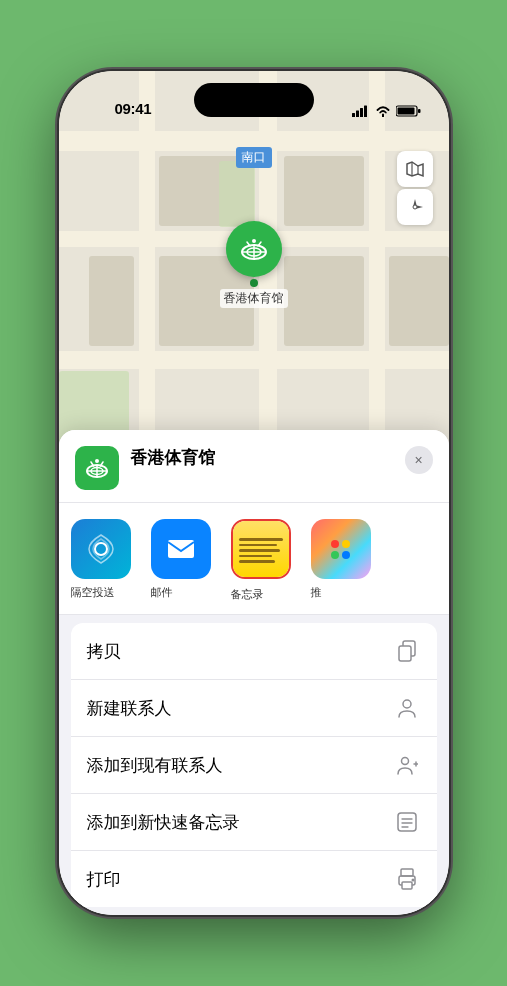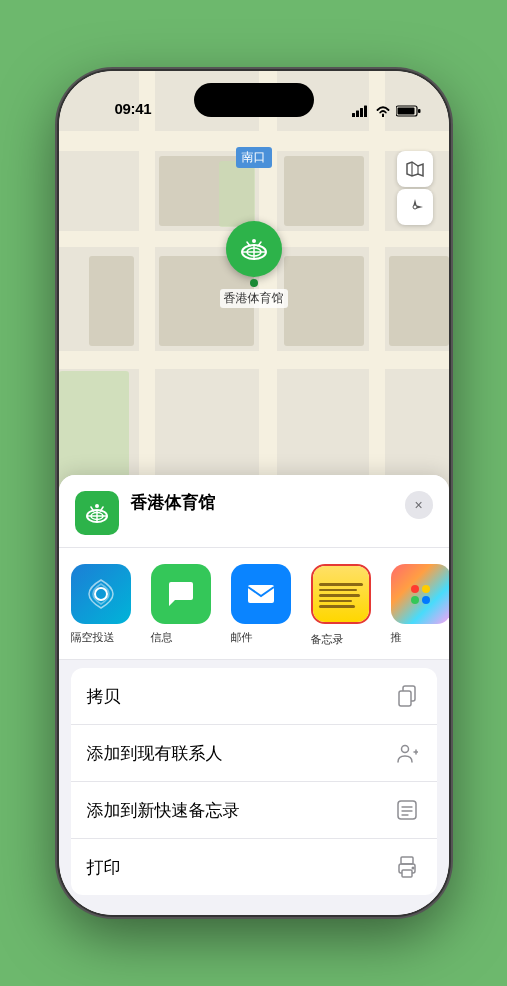--- a/index.html
+++ b/index.html
@@ -486,28 +486,20 @@
             <div class="app-icon airdrop">
               <svg width="34" height="34" viewBox="0 0 34 34" fill="none">
                 <circle cx="17" cy="17" r="6" stroke="white" stroke-width="2" fill="none"></circle>
                 <path d="M17 3 Q29 10 29 17 Q29 24 17 31 Q5 24 5 17 Q5 10 17 3Z" stroke="rgba(255,255,255,0.6)" stroke-width="1.5" fill="none"></path>
                 <path d="M17 7 Q25 12 25 17 Q25 22 17 27 Q9 22 9 17 Q9 12 17 7Z" stroke="rgba(255,255,255,0.4)" stroke-width="1.5" fill="none"></path>
               </svg>
             </div>
             <span class="app-label">隔空投送</span>
           </div>
 
-          <div class="app-item">
-            <div class="app-icon messages">
-              <svg width="36" height="36" viewBox="0 0 36 36" fill="none">
-                <path d="M6 8 Q6 6 8 6 L28 6 Q30 6 30 8 L30 22 Q30 24 28 24 L12 24 L6 30 L6 8Z" fill="white"></path>
-              </svg>
-            </div>
-            <span class="app-label">信息</span>
-          </div>
 
           <div class="app-item">
             <div class="app-icon mail">
               <svg width="36" height="36" viewBox="0 0 36 36" fill="none">
                 <rect x="5" y="9" width="26" height="18" rx="2" fill="white"></rect>
                 <path d="M5 11 L18 20 L31 11" stroke="#0a84ff" stroke-width="2" fill="none"></path>
               </svg>
             </div>
             <span class="app-label">邮件</span>
           </div>
@@ -549,20 +541,29 @@
         <div class="action-row">
           <span class="action-label">拷贝</span>
           <div class="action-icon">
             <svg width="22" height="22" viewBox="0 0 22 22" fill="none">
               <rect x="7" y="1" width="12" height="15" rx="2" stroke="#8e8e93" stroke-width="1.5" fill="none"></rect>
               <rect x="3" y="6" width="12" height="15" rx="2" stroke="#8e8e93" stroke-width="1.5" fill="white"></rect>
             </svg>
           </div>
         </div>
         <div class="action-row">
+          <span class="action-label">新建联系人</span>
+          <div class="action-icon">
+            <svg width="22" height="22" viewBox="0 0 22 22" fill="none">
+              <circle cx="11" cy="7" r="4" stroke="#8e8e93" stroke-width="1.5" fill="none"></circle>
+              <path d="M3 20 Q3 14 11 14 Q19 14 19 20" stroke="#8e8e93" stroke-width="1.5" fill="none" stroke-linecap="round"></path>
+            </svg>
+          </div>
+        </div>
+        <div class="action-row">
           <span class="action-label">添加到现有联系人</span>
           <div class="action-icon">
             <svg width="22" height="22" viewBox="0 0 22 22" fill="none">
               <circle cx="9" cy="7" r="3.5" stroke="#8e8e93" stroke-width="1.5" fill="none"></circle>
               <path d="M2 20 Q2 14 9 14 Q16 14 16 20" stroke="#8e8e93" stroke-width="1.5" fill="none" stroke-linecap="round"></path>
               <line x1="18" y1="10" x2="22" y2="10" stroke="#8e8e93" stroke-width="1.5" stroke-linecap="round"></line>
               <line x1="20" y1="8" x2="20" y2="12" stroke="#8e8e93" stroke-width="1.5" stroke-linecap="round"></line>
             </svg>
           </div>
         </div>

